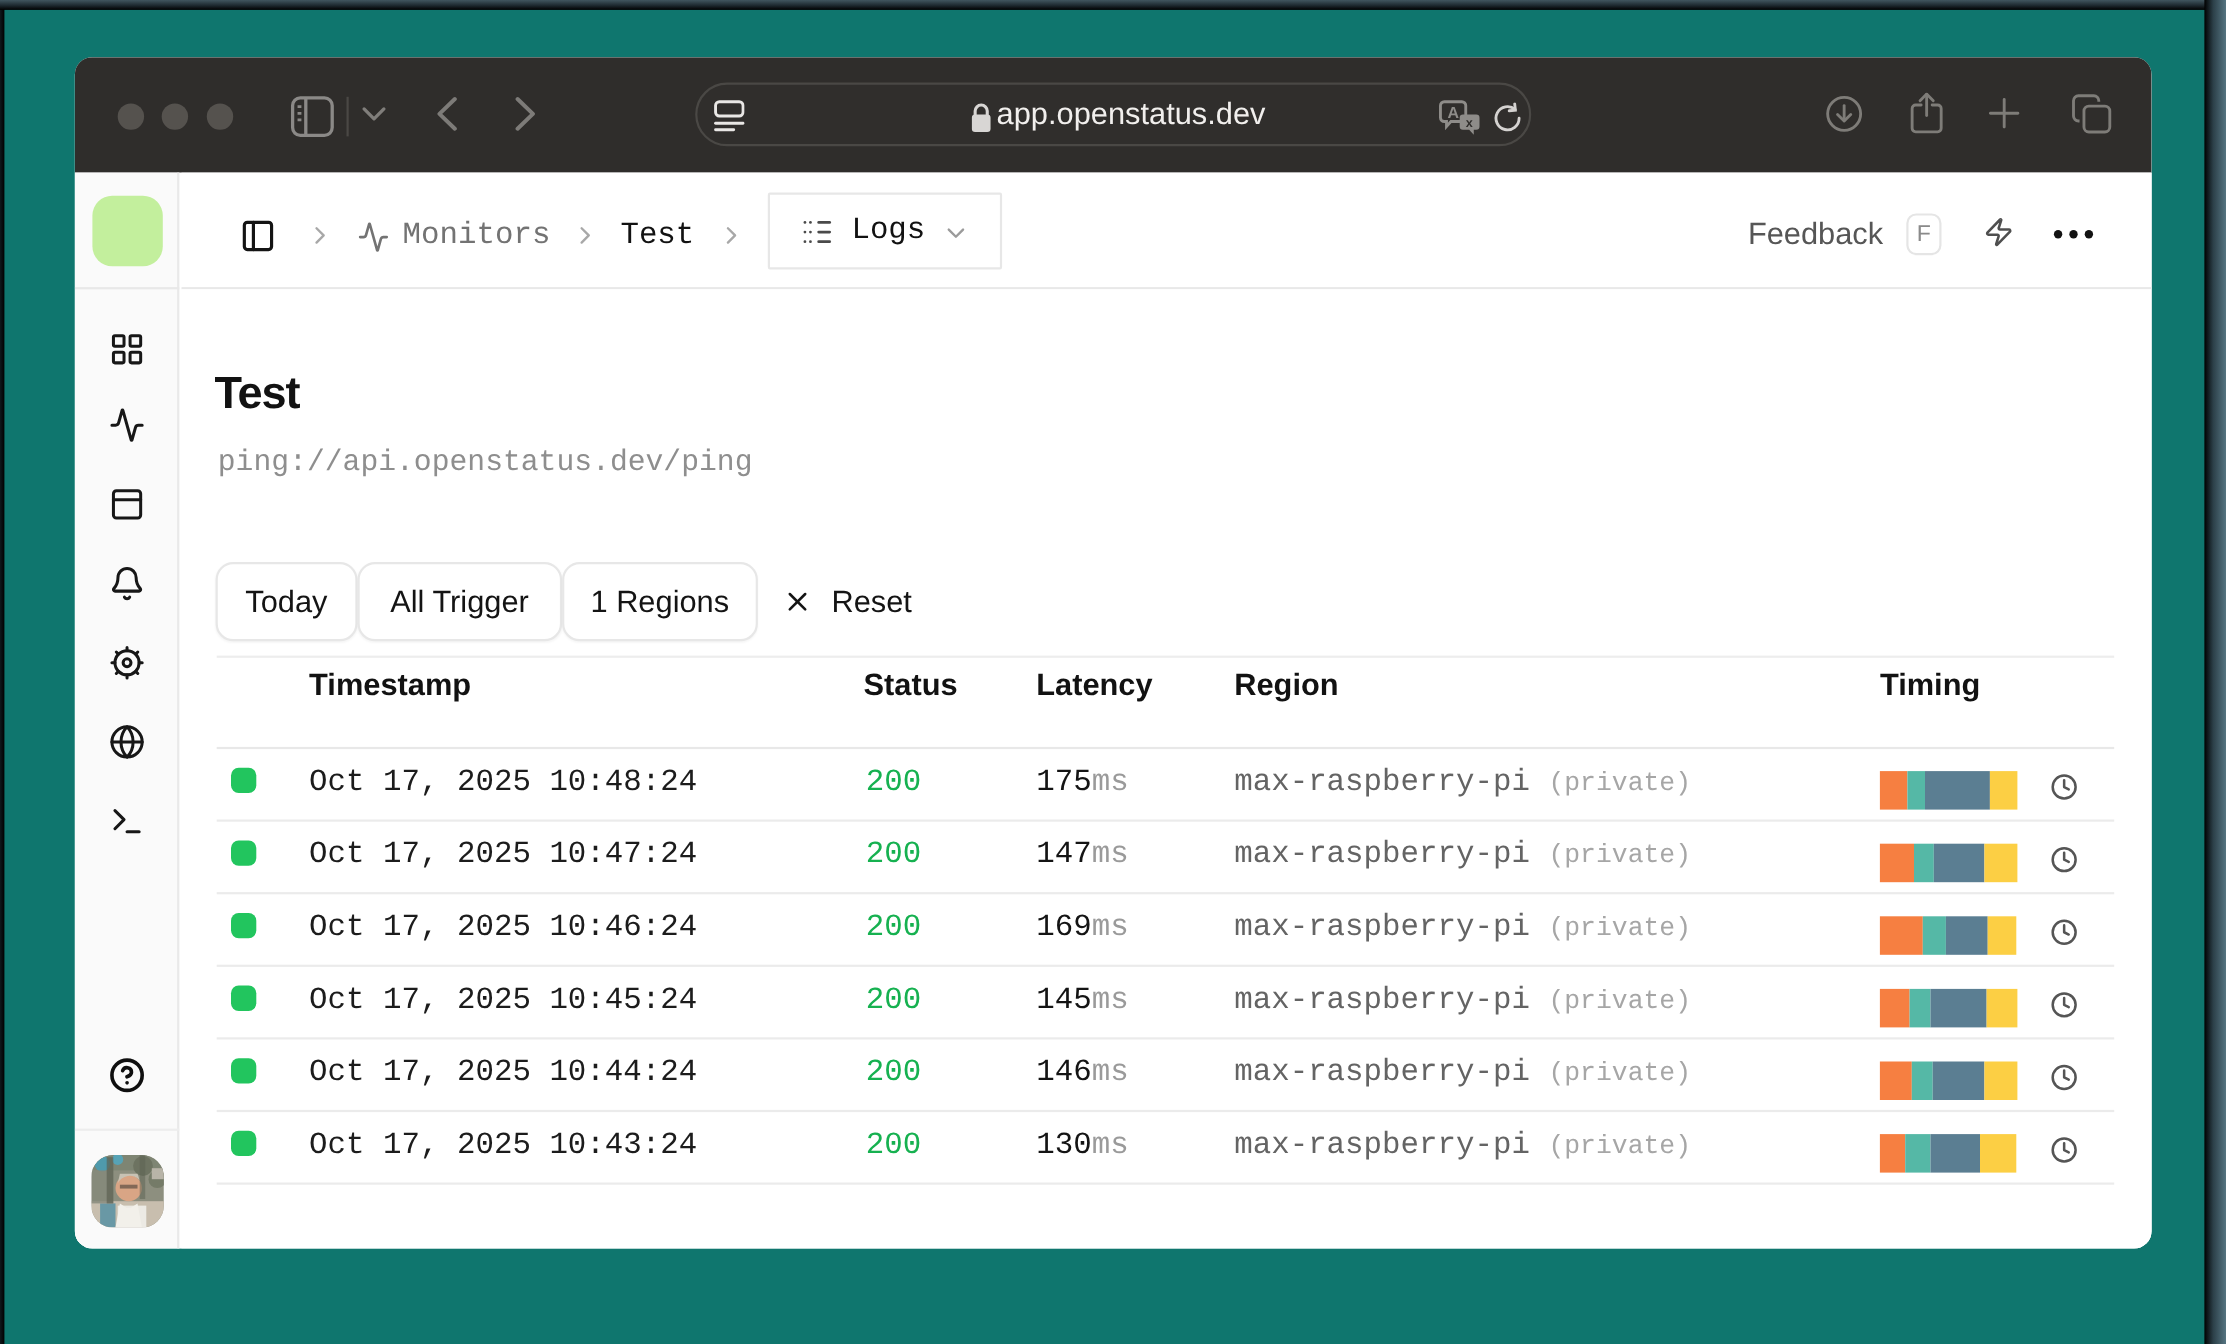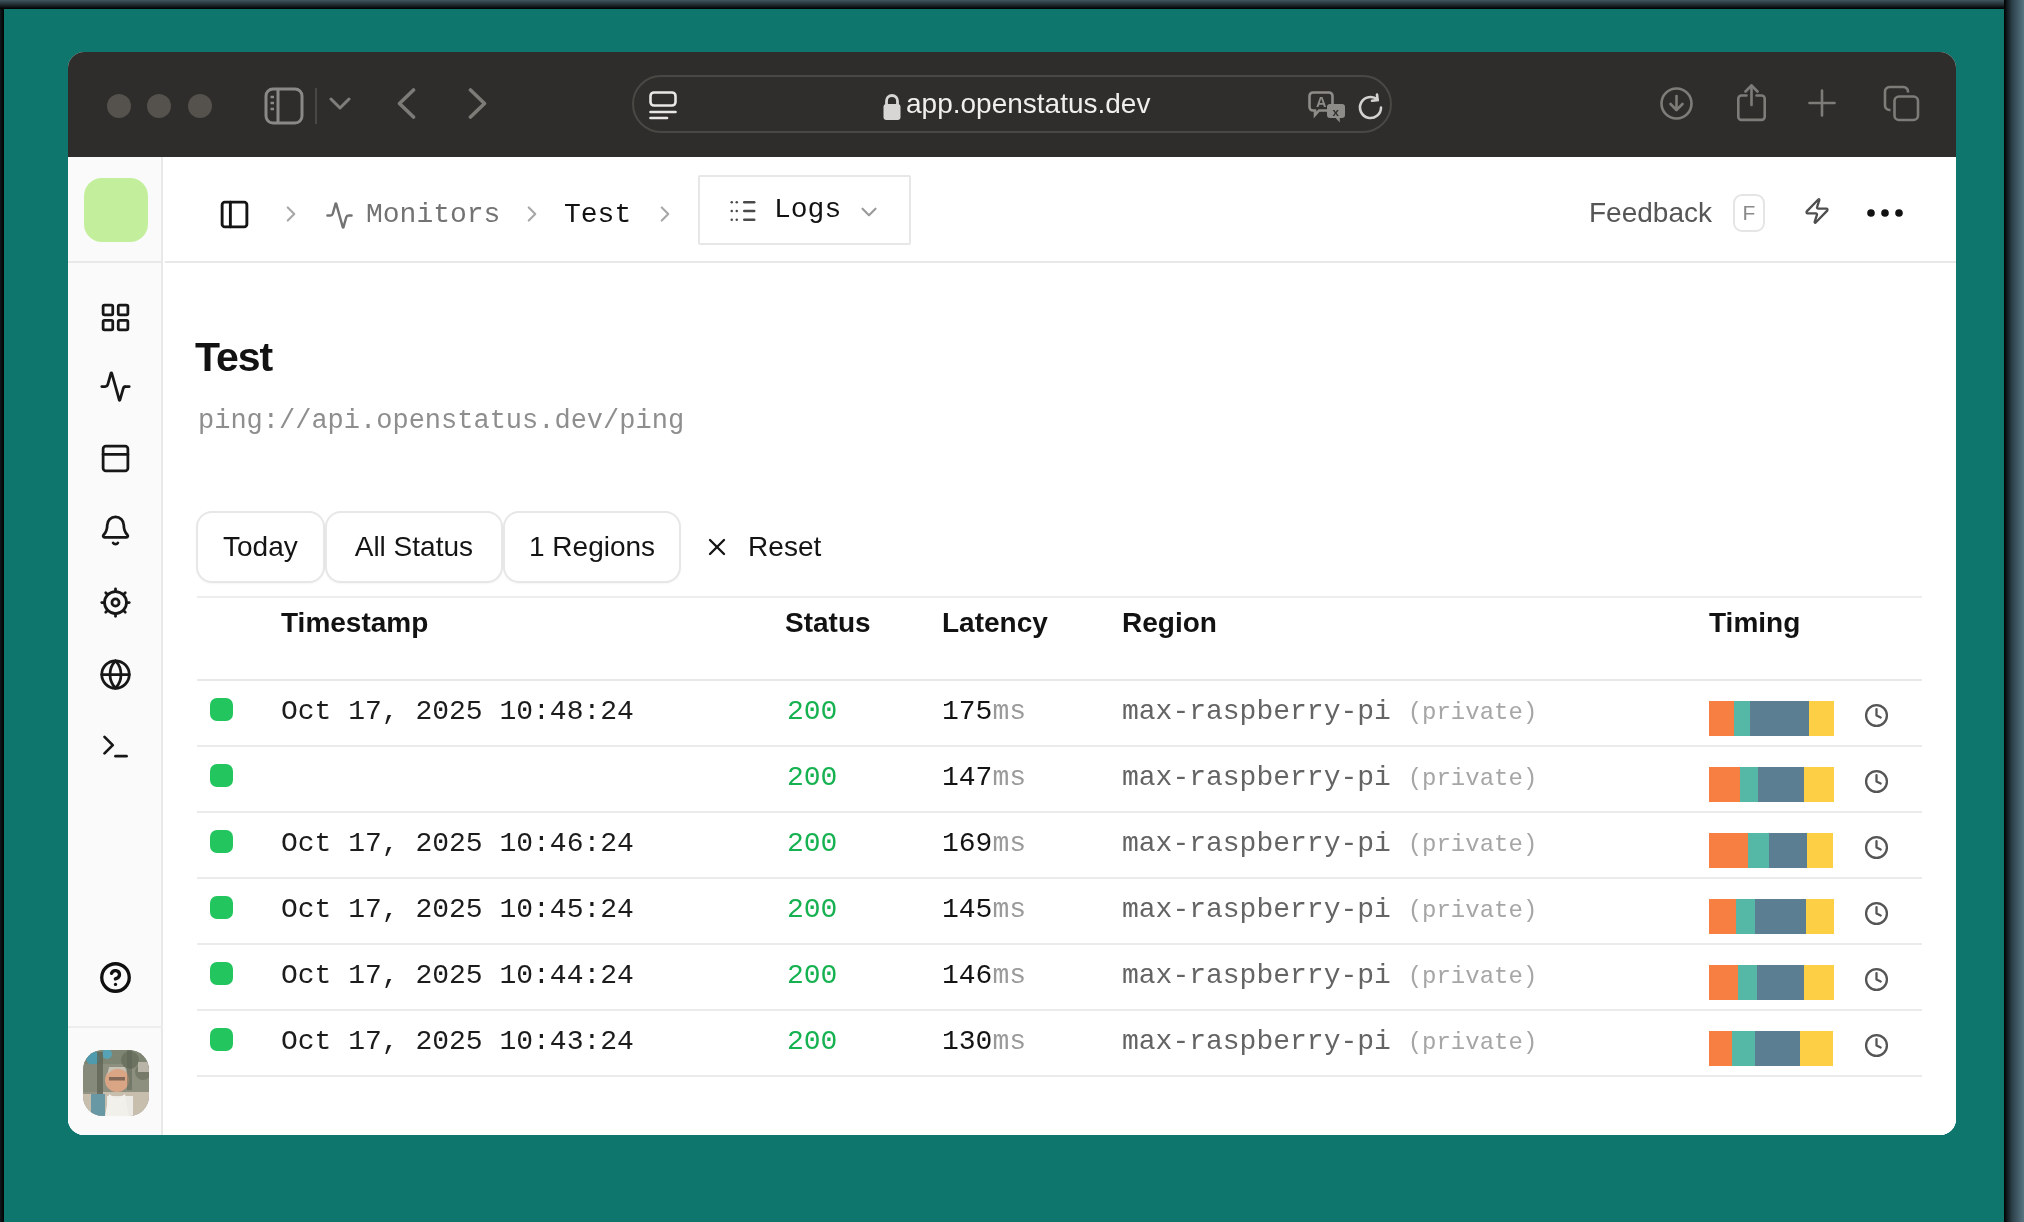--- a/index.html
+++ b/index.html
@@ -262,21 +262,21 @@
             <circle cx="21" cy="7" r="3.8" fill="#121212"></circle>
             <circle cx="35" cy="7" r="3.8" fill="#121212"></circle>
         </svg>
       </div>
 
       <div id="content">
         <h1 class="title">Test</h1>
         <div id="url" class="mono">ping://api.openstatus.dev/ping</div>
         <div id="filters">
           <div class="fbtn">Today</div>
-          <div class="fbtn" style="padding:0 28px;">All Status</div>
+          <div class="fbtn" style="padding:0 28px;">All Trigger</div>
           <div class="fbtn" style="padding:0 24px;">1 Regions</div>
           <div id="reset">
             <svg width="28" height="28" viewBox="0 0 24 24" fill="none" stroke="#141414" stroke-width="2" stroke-linecap="round" stroke-linejoin="round">
               <path d="M18 6 6 18"></path>
                 <path d="m6 6 12 12"></path>
             </svg>
             <span>Reset</span>
           </div>
         </div>
         <div id="table">
@@ -300,20 +300,21 @@
                 <i class="c3" style="width:59px"></i>
                 <i class="c4" style="width:25px"></i>
               </div>
             <svg class="clock" width="25" height="25" viewBox="0 0 24 24" fill="none" stroke="#555" stroke-width="2.2" stroke-linecap="round" stroke-linejoin="round">
                 <circle cx="12" cy="12" r="10"></circle>
                 <polyline points="12 6 12 12 16 14"></polyline>
               </svg>
           </div>
           <div class="row">
             <div class="sq"></div>
+            <div class="ts mono">Oct 17, 2025 10:47:24</div>
             <div class="st mono">200</div>
             <div class="lat mono">147<span>ms</span></div>
             <div class="rg mono">max-raspberry-pi <span>(private)</span></div>
             <div class="bar">
                 <i class="c1" style="width:31px"></i>
                 <i class="c2" style="width:18px"></i>
                 <i class="c3" style="width:46px"></i>
                 <i class="c4" style="width:30px"></i>
               </div>
             <svg class="clock" width="25" height="25" viewBox="0 0 24 24" fill="none" stroke="#555" stroke-width="2.2" stroke-linecap="round" stroke-linejoin="round">

